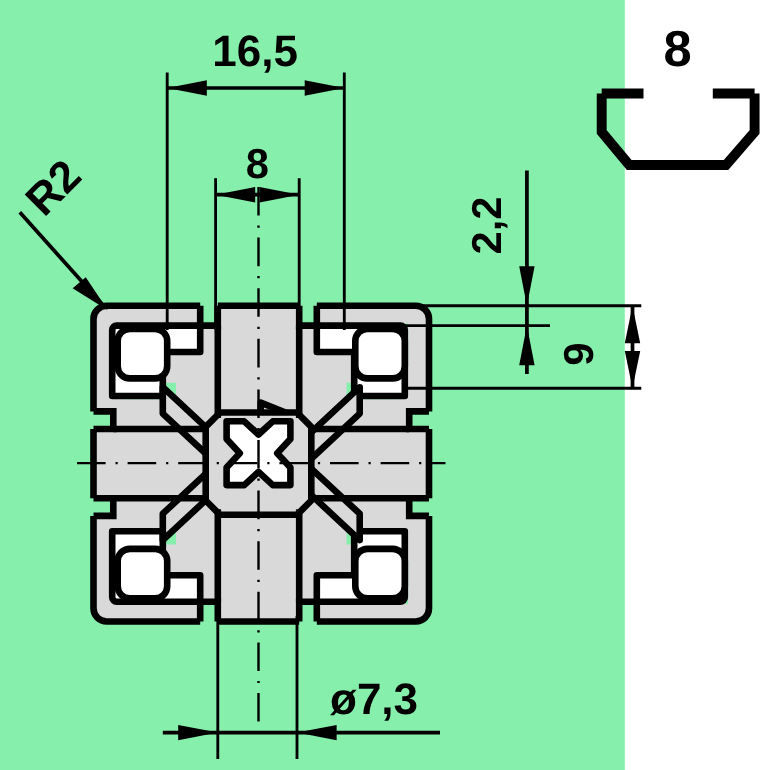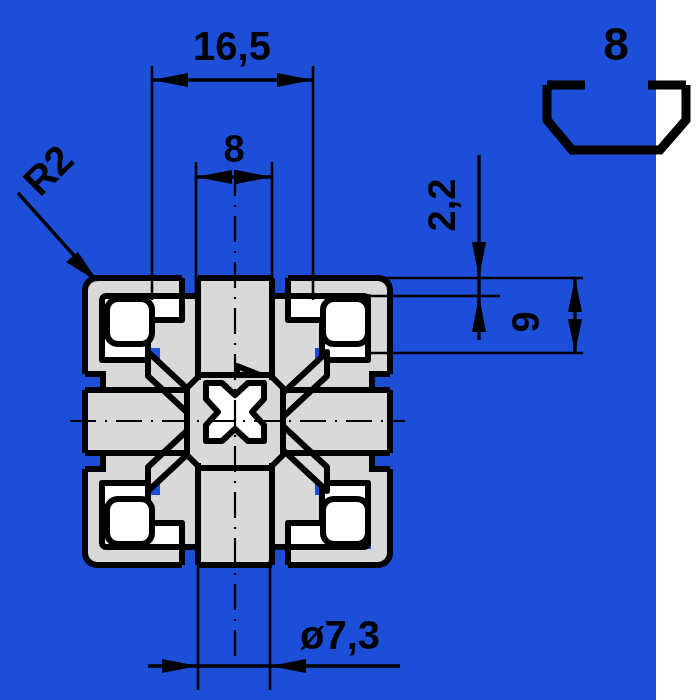--- a/index.html
+++ b/index.html
@@ -1,18 +1,18 @@
 <!DOCTYPE html>
 <html><head>
 <meta charset="utf-8">
 <style>
   html,body{margin:0;padding:0;background:#ffffff;}
   body{width:700px;height:700px;overflow:hidden;
        font-family:"Liberation Sans",sans-serif;}
-  #stage{position:relative;width:656px;height:700px;background:#1d4ed8;}
+  #stage{position:relative;width:568px;height:700px;background:#86efac;}
   svg{display:block;}
   .dimtext{font-family:"Liberation Sans",sans-serif;font-weight:bold;fill:#000;}
 </style>
 </head>
 <body>
 
 <div id="stage">
 <svg width="700" height="700" viewBox="0 0 700 700">
 
   <g>

